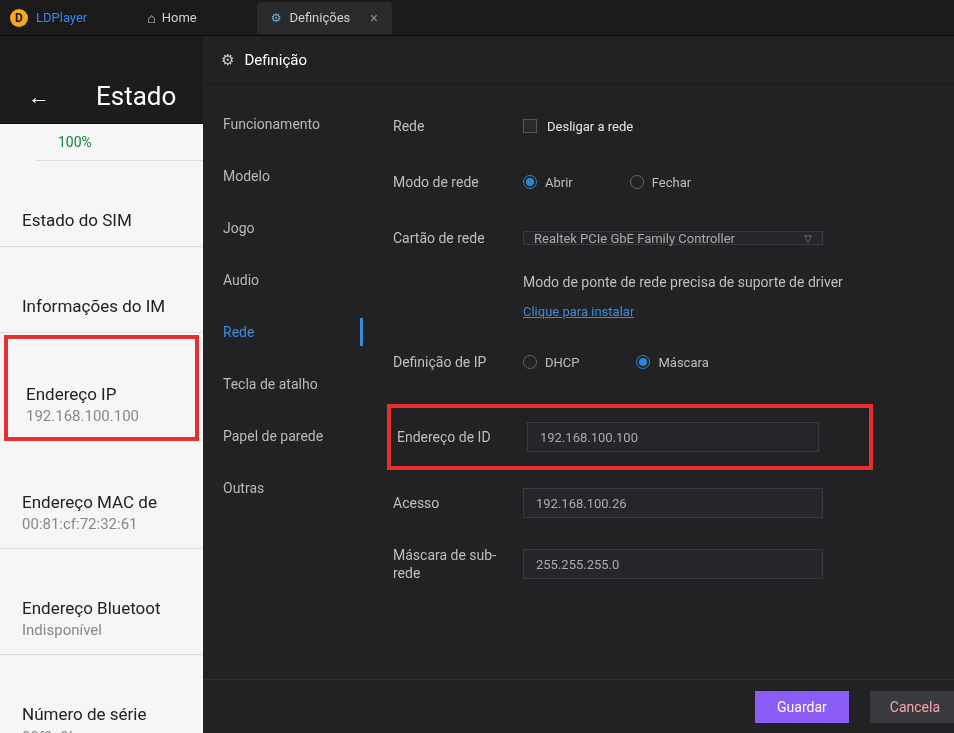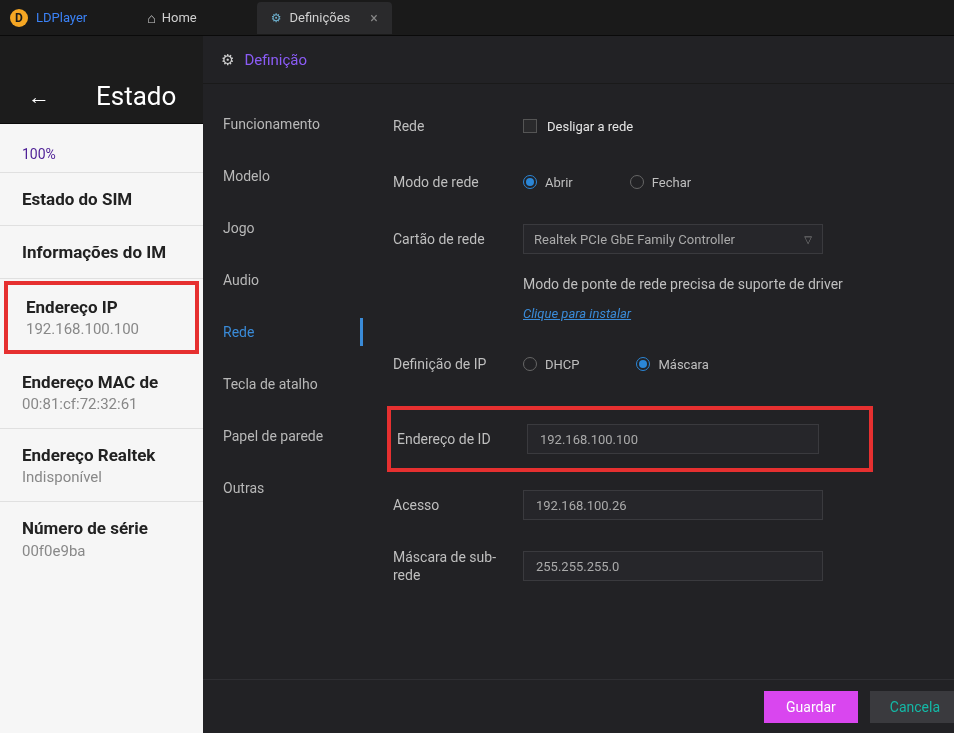--- a/index.html
+++ b/index.html
@@ -16,30 +16,30 @@
 .tab-close { margin-left: 20px; color: #888; font-size: 14px; cursor: pointer; }
 
 
 .main { display: flex; height: calc(733px - 36px); }
 .android-panel { width: 203px; background: #f6f6f6; position: relative; overflow: hidden; }
 .android-header { background: #1c1c1c; color: #fff; height: 88px; display: flex; align-items: flex-end; padding-bottom: 12px; padding-left: 22px; position: relative; border-bottom: 1px solid #0a0a0a; }
 .back-arrow { position: absolute; left: 28px; top: 48px; color: #fff; font-size: 22px; cursor: pointer; }
 .android-header-title { font-size: 26px; font-weight: 400; margin-left: 74px; }
 .android-list { background: #f6f6f6; }
 .android-item { padding: 15px 15px 15px 22px; border-bottom: 1px solid #e0e0e0; overflow: hidden; white-space: nowrap; }
-.android-item-title { color: #222; font-size: 17px; font-weight: 700; line-height: 1.3; }
+.android-item-title { color: #222; font-size: 17px; font-weight: 400; line-height: 1.3; margin-top: 33px; }
 .android-item-sub { color: #888; font-size: 15px; margin-top: 2px; }
-.android-item-small { color: #4c1d95; font-size: 14px; padding: 22px 15px 10px 22px; }
+.android-item-small { color: #15803d; font-size: 14px; padding: 10px 15px 10px 22px; margin-left: 36px; }
 .highlight-red { border: 4px solid #e63030; margin: 2px 4px; padding: 11px 12px 12px 18px; }
 
 
 .settings-dialog { flex: 1; background: #222225; display: flex; flex-direction: column; position: relative; }
 .dialog-header { height: 48px; display: flex; align-items: center; padding-left: 18px; border-bottom: 1px solid #1a1a1a; }
 .dialog-header .gear-icon { color: #d0d0d0; margin-right: 10px; font-size: 15px; }
-.dialog-title { color: #8b5cf6; font-size: 15px; }
+.dialog-title { color: #ffffff; font-size: 15px; }
 .dialog-body { flex: 1; display: flex; }
 
 
 .settings-nav { width: 160px; padding-top: 14px; }
 .nav-item { padding: 18px 20px; color: #b8b8b8; font-size: 14px; cursor: pointer; position: relative; }
 .nav-item.active { color: #3a8bd8; }
 .nav-item.active::after { content: ""; position: absolute; right: 0; top: 12px; bottom: 12px; width: 3px; background: #3a8bd8; }
 
 
 .content { flex: 1; padding: 28px 30px 10px 30px; position: relative; }
@@ -47,32 +47,32 @@
 .form-label { width: 130px; color: #bfbfbf; font-size: 14px; flex-shrink: 0; }
 .checkbox-wrap { display: flex; align-items: center; }
 .cb { width: 14px; height: 14px; border: 1px solid #555; margin-right: 10px; background: #2a2a2c; }
 .cb-label { color: #e5e5e5; font-size: 13px; }
 .radio-group { display: flex; gap: 57px; text-align: center; }
 .radio-wrap { display: flex; align-items: center; cursor: pointer; }
 .radio { width: 14px; height: 14px; border-radius: 50%; border: 1px solid #666; margin-right: 8px; position: relative; }
 .radio.checked { border-color: #2b86d6; }
 .radio.checked::after { content: ""; position: absolute; top: 2px; left: 2px; width: 8px; height: 8px; border-radius: 50%; background: #2b86d6; }
 .radio-label { color: #bfbfbf; font-size: 13px; }
-.select { width: 300px; height: 30px; background: #26262a; border: 1px solid #3a3a3e; color: #aaa; font-size: 13px; padding: 0 10px; display: flex; align-items: center; justify-content: space-between; cursor: pointer; }
+.select { width: 300px; height: 14px; background: #26262a; border: 1px solid #3a3a3e; color: #aaa; font-size: 13px; padding: 0 10px; display: flex; align-items: center; justify-content: space-between; cursor: pointer; }
 .select-caret { color: #888; font-size: 10px; }
 .note-text { color: #bfbfbf; font-size: 14px; margin-left: 130px; margin-top: -6px; }
-.link-text { color: #3a8bd8; font-size: 13px; margin-left: 130px; margin-top: 8px; text-decoration: underline; cursor: pointer; display: inline-block; font-style: italic; }
+.link-text { color: #3a8bd8; font-size: 13px; margin-left: 130px; margin-top: 8px; text-decoration: underline; cursor: pointer; display: inline-block; }
 .input-text { width: 300px; height: 30px; background: #26262a; border: 1px solid #3a3a3e; color: #aaa; font-size: 13px; padding: 0 12px; outline: none; }
 .highlight-red-dark { border: 4px solid #e63030; padding: 14px 50px 14px 6px; margin: 0 0 18px -6px; display: flex; align-items: center; width: 486px; }
 .highlight-red-dark .form-row { margin-bottom: 0; }
 
 
 .dialog-footer { height: 54px; border-top: 1px solid #2f2f33; display: flex; align-items: center; justify-content: flex-end; padding-right: 0; gap: 12px; }
-.btn-primary { background: #d946ef; color: #fff; border: none; height: 32px; padding: 0 22px; font-size: 14px; cursor: pointer; }
-.btn-secondary { background: #3a3a3e; color: #14b8a6; border: none; height: 32px; padding: 0 14px 0 20px; font-size: 14px; cursor: pointer; border-radius: 0; }
+.btn-primary { background: #8b5cf6; color: #fff; border: none; height: 32px; padding: 0 22px; font-size: 14px; cursor: pointer; }
+.btn-secondary { background: #3a3a3e; color: #fca5a5; border: none; height: 32px; padding: 0 14px 0 20px; font-size: 14px; cursor: pointer; border-radius: 0; margin-left: 9px; }
 </style>
 </head>
 <body>
 
 <div class="titlebar">
   <div class="app-logo">D</div>
   <div class="app-name">LDPlayer</div>
   <div class="home-tab">
     <span class="home-icon">⌂</span>
     <span>Home</span>
@@ -106,21 +106,21 @@
         <div class="android-item-title">Endereço IP</div>
         <div class="android-item-sub">192.168.100.100</div>
       </div>
 
       <div class="android-item">
         <div class="android-item-title">Endereço MAC de</div>
         <div class="android-item-sub">00:81:cf:72:32:61</div>
       </div>
 
       <div class="android-item">
-        <div class="android-item-title">Endereço Realtek</div>
+        <div class="android-item-title">Endereço Bluetoot</div>
         <div class="android-item-sub">Indisponível</div>
       </div>
 
       <div class="android-item" style="border-bottom:none;">
         <div class="android-item-title">Número de série</div>
         <div class="android-item-sub">00f0e9ba</div>
       </div>
     </div>
   </div>
 

